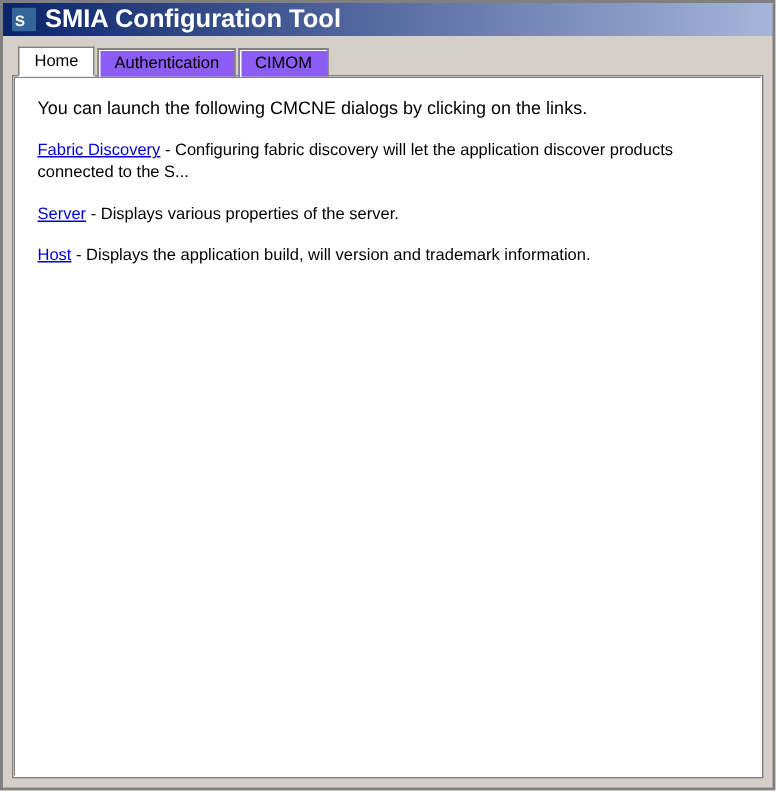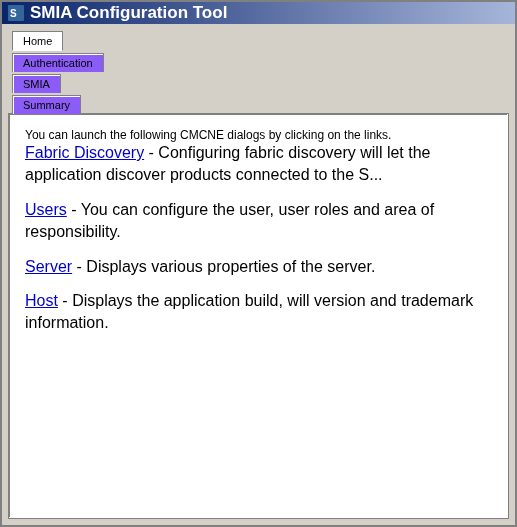--- a/index.html
+++ b/index.html
@@ -43,24 +43,23 @@
     .content-area {
       flex: 1;
       background: #d4d0c8;
       padding: 6px;
       display: flex;
       flex-direction: column;
     }
     
     .tab-bar {
       display: flex;
-      align-items: flex-start;
+      align-items: center;
       gap: 2px;
       padding-left: 4px;
-      flex-direction: column;
     }
     .tab {
       padding: 3px 10px;
       background: #8b5cf6;
       border: 1px solid #808080;
       border-bottom: none;
       cursor: pointer;
       font-size: 11px;
       color: #000;
       position: relative;
@@ -78,25 +77,25 @@
       background: #ffffff;
       border: 1px solid #808080;
       flex: 1;
       padding: 14px 16px;
       box-shadow: inset -1px -1px #ffffff, inset 1px 1px #808080;
       overflow-y: auto;
     }
     .panel-intro {
       font-size: 12px;
       color: #000;
-      margin-bottom: 0;
+      margin-bottom: 14px;
     }
     .link-item {
       margin-bottom: 12px;
-      font-size: 16px;
+      font-size: 11px;
       line-height: 1.4;
     }
     .link-item a {
       color: #0000cc;
       text-decoration: underline;
       cursor: pointer;
     }
     .link-item .desc {
       color: #000;
     }
@@ -112,35 +111,31 @@
       <text x="2" y="12" font-size="10" fill="white" font-weight="bold">S</text>
     </svg>
     <span class="title-bar-text">SMIA Configuration Tool</span>
   </div>
 
   <div class="content-area">
 
     <div class="tab-bar">
       <div class="tab active">Home</div>
       <div class="tab">Authentication</div>
-      <div class="tab">SMIA</div>
-      <div class="tab">Summary</div>
+      <div class="tab">CIMOM</div>
     </div>
 
     <div class="panel">
       <div class="panel-intro">You can launch the following CMCNE dialogs by clicking on the links.</div>
 
       <div class="link-item">
         <a>Fabric Discovery</a><span class="desc"> - Configuring fabric discovery will let the application discover products connected to the S...</span>
       </div>
 
 
-      <div class="link-item">
-        <a>Users</a><span class="desc"> - You can configure the user, user roles and area of responsibility.</span>
-      </div>
 
 
       <div class="link-item">
         <a>Server</a><span class="desc"> - Displays various properties of the server.</span>
       </div>
 
       <div class="link-item">
         <a>Host</a><span class="desc"> - Displays the application build, will version and trademark information.</span>
       </div>
     </div>

